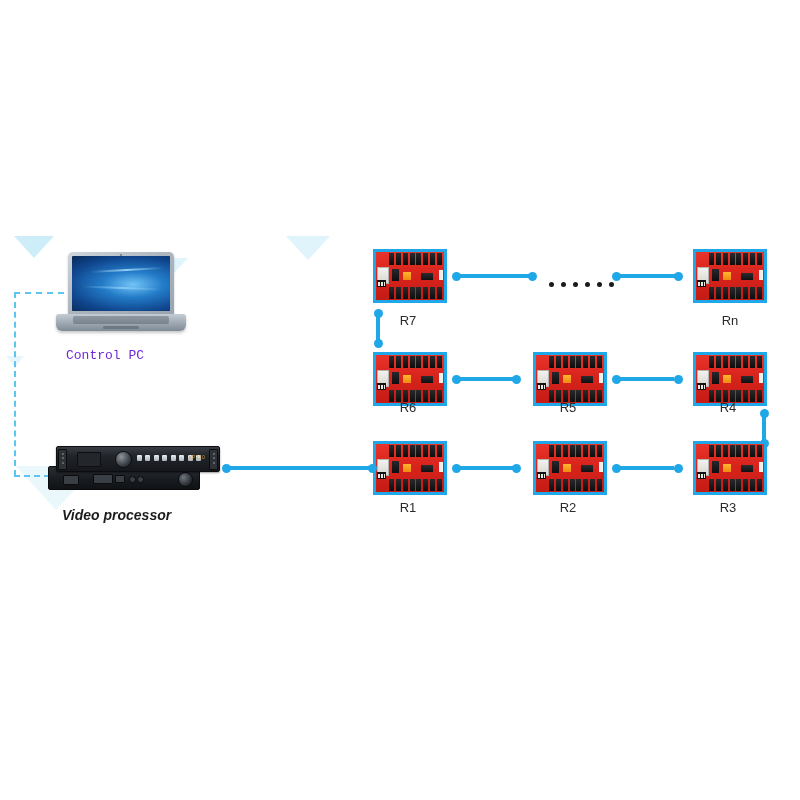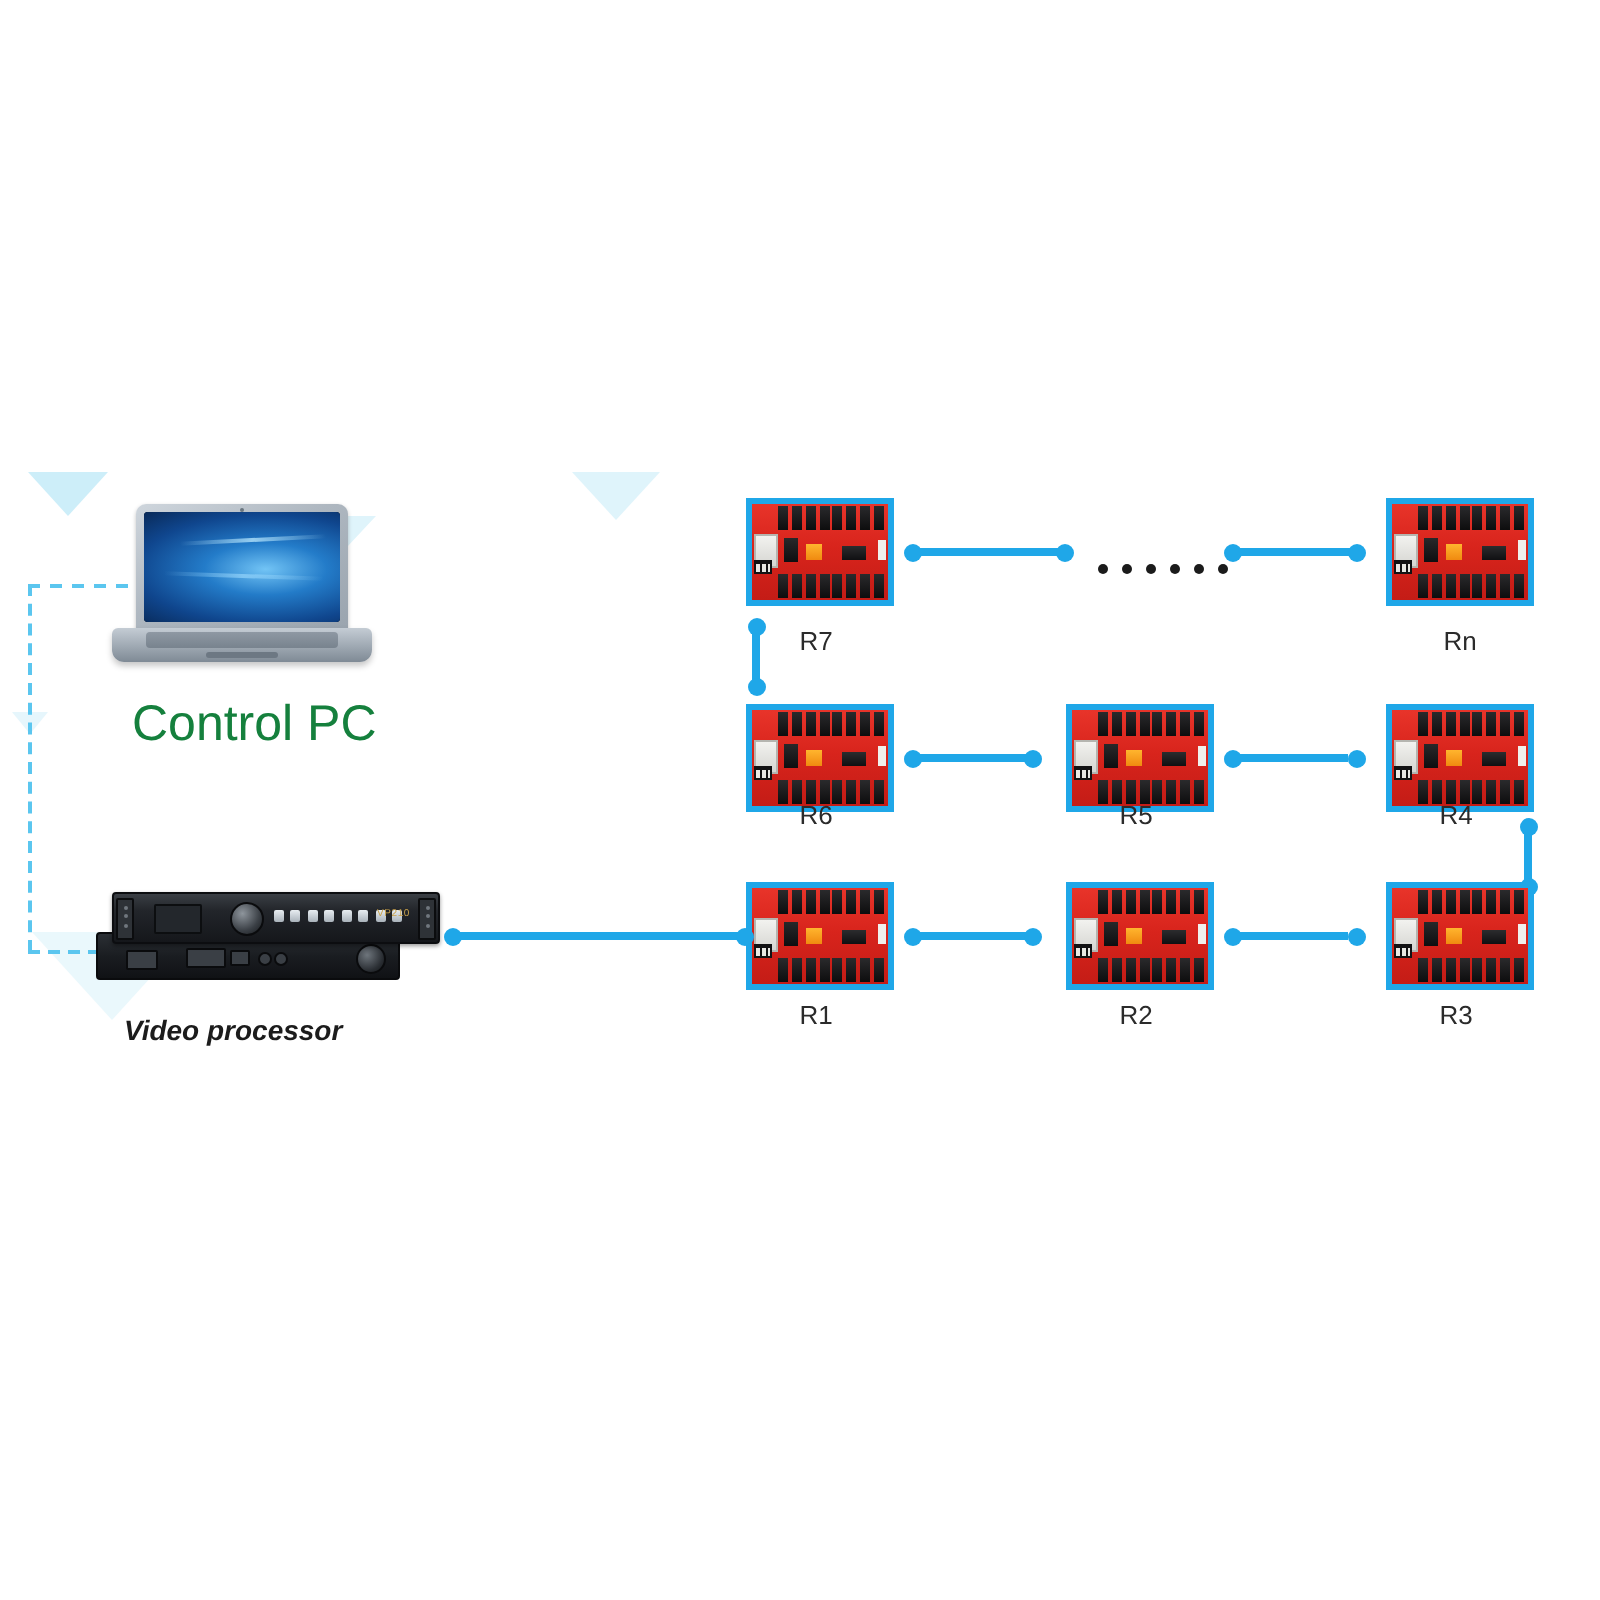--- a/index.html
+++ b/index.html
@@ -113,21 +113,21 @@
   .link.h{height:4px;}
   .link.v{width:4px;}
   .node{position:absolute;width:9px;height:9px;border-radius:50%;background:#1fa7e8;}
 
   
   #ellipsis{position:absolute;display:flex;gap:7px;align-items:center;}
   #ellipsis i{width:5px;height:5px;border-radius:50%;background:#1b1b1b;display:block;}
 
   
   .cap{position:absolute;font-size:13px;color:#2b2b2b;text-align:center;white-space:nowrap;}
-  .cap-big{position:absolute;font-size:25px;color:#15803d;white-space:nowrap;}
+  .cap-big{position:absolute;font-size:13px;color:#6d28d9;white-space:nowrap;font-family:Liberation Mono, monospace;}
   .cap-italic{position:absolute;font-size:14px;color:#1c1c1c;font-style:italic;font-weight:bold;white-space:nowrap;}
 </style>
 </head>
 <body>
 
 <div id="stage">
 
   <div class="tri" style="left:14px;top:236px;border-left:20px solid transparent;border-right:20px solid transparent;border-top:22px solid #cdeef9;"></div>
   <div class="tri" style="left:72px;top:258px;border-left:58px solid transparent;border-right:58px solid transparent;border-top:62px solid #dff4fb;"></div>
   <div class="tri" style="left:286px;top:236px;border-left:22px solid transparent;border-right:22px solid transparent;border-top:24px solid #dff4fb;"></div>

